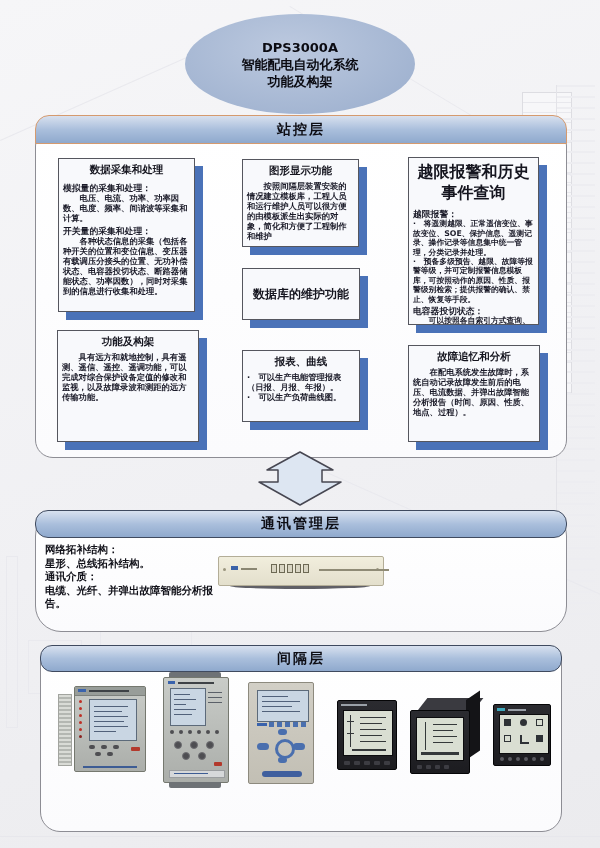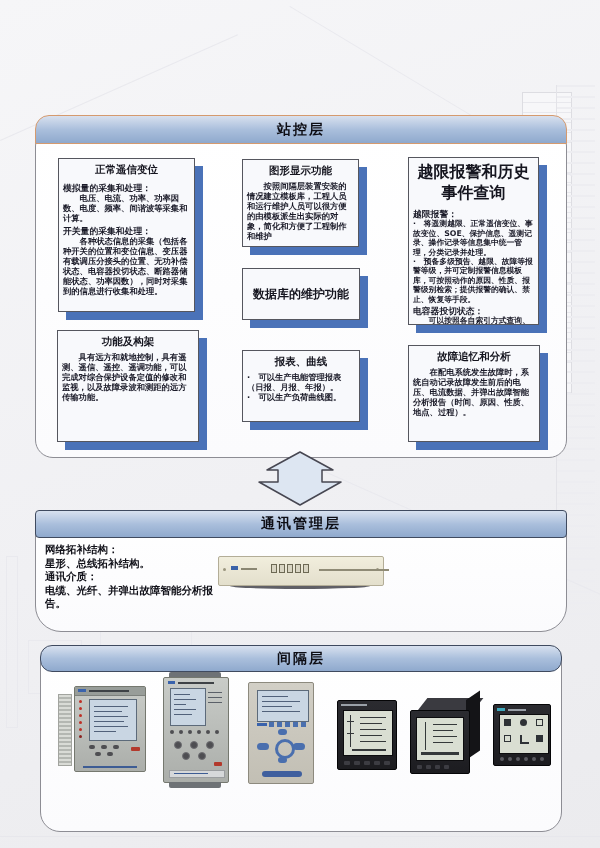--- a/index.html
+++ b/index.html
@@ -82,28 +82,33 @@
   <div class="deco diag" style="left:0;top:140px;width:260px;transform:rotate(-24deg);"></div>
   <div class="deco diag" style="left:290px;top:6px;width:330px;transform:rotate(31deg);"></div>
   <div class="deco diag" style="left:300px;top:460px;width:330px;transform:rotate(24deg);"></div>
   <div class="deco pcbBox" style="left:6px;top:556px;width:10px;height:170px;"></div>
   <div class="deco pcbBox" style="left:100px;top:606px;width:90px;height:110px;"></div>
   <div class="deco pcbBox" style="left:28px;top:640px;width:52px;height:52px;"></div>
   <div class="deco dots" style="left:215px;top:742px;width:170px;height:14px;"></div>
   <div class="deco" style="left:390px;top:620px;width:170px;height:1px;background:#ececf1;"></div>
   <div class="deco" style="left:0;top:836px;width:600px;height:1px;background:#e7e7ec;"></div>
 
+  <div class="bubble">
+    <div>DPS3000A</div>
+    <div>智能配电自动化系统</div>
+    <div>功能及构架</div>
+  </div>
 
   <div class="container" style="left:35px;top:128px;width:530px;height:328px;border-radius:18px;"></div>
   <div class="layerHeader" style="left:35px;top:115px;width:530px;height:27px;border-radius:14px 14px 0 0;border:1.5px solid #d59a6e;">
     <span>站控层</span>
   </div>
 
   <div class="box" style="left:58px;top:158px;width:135px;height:152px;">
-    <div class="box-title">正常遥信变位</div>
+    <div class="box-title">数据采集和处理</div>
     <div class="box-body">
       <div class="h">模拟量的采集和处理：</div>
       <p class="ind">电压、电流、功率、功率因数、电度、频率、间谐波等采集和计算。</p>
       <div class="h">开关量的采集和处理：</div>
       <p class="ind">各种状态信息的采集（包括各种开关的位置和变位信息、变压器有载调压分接头的位置、无功补偿状态、电容器投切状态、断路器储能状态、功率因数），同时对采集到的信息进行收集和处理。</p>
     </div>
   </div>
 
   <div class="box" style="left:57px;top:330px;width:140px;height:110px;">
     <div class="box-title">功能及构架</div>
@@ -149,21 +154,21 @@
     </div>
   </div>
 
   <div class="arrowWrap">
     <svg width="96" height="55" viewBox="0 0 96 55">
       <polygon points="48,1 81,19 70,19 70,31 89,31 48,54 7,31 26,31 26,19 15,19" fill="#dde6f2" stroke="#474752" stroke-width="1.5" stroke-linejoin="round"></polygon>
     </svg>
   </div>
 
   <div class="container" style="left:35px;top:510px;width:530px;height:120px;border-radius:26px;"></div>
-  <div class="layerHeader" style="left:35px;top:510px;width:530px;height:26px;border-radius:4px;border:1.5px solid #3f4a5f;">
+  <div class="layerHeader" style="left:35px;top:510px;width:530px;height:26px;border-radius:13px;border:1.5px solid #3f4a5f;">
     <span>通讯管理层</span>
   </div>
   <div class="commInfo" style="left:45px;top:543px;width:170px;">
     <div>网络拓补结构：</div>
     <div>星形、总线拓补结构。</div>
     <div>通讯介质：</div>
     <div>电缆、光纤、并弹出故障智能分析报告。</div>
   </div>
   <div class="rackShadow" style="left:230px;top:583px;width:140px;height:6px;"></div>
   <div class="rack" style="left:218px;top:556px;width:164px;height:28px;">

